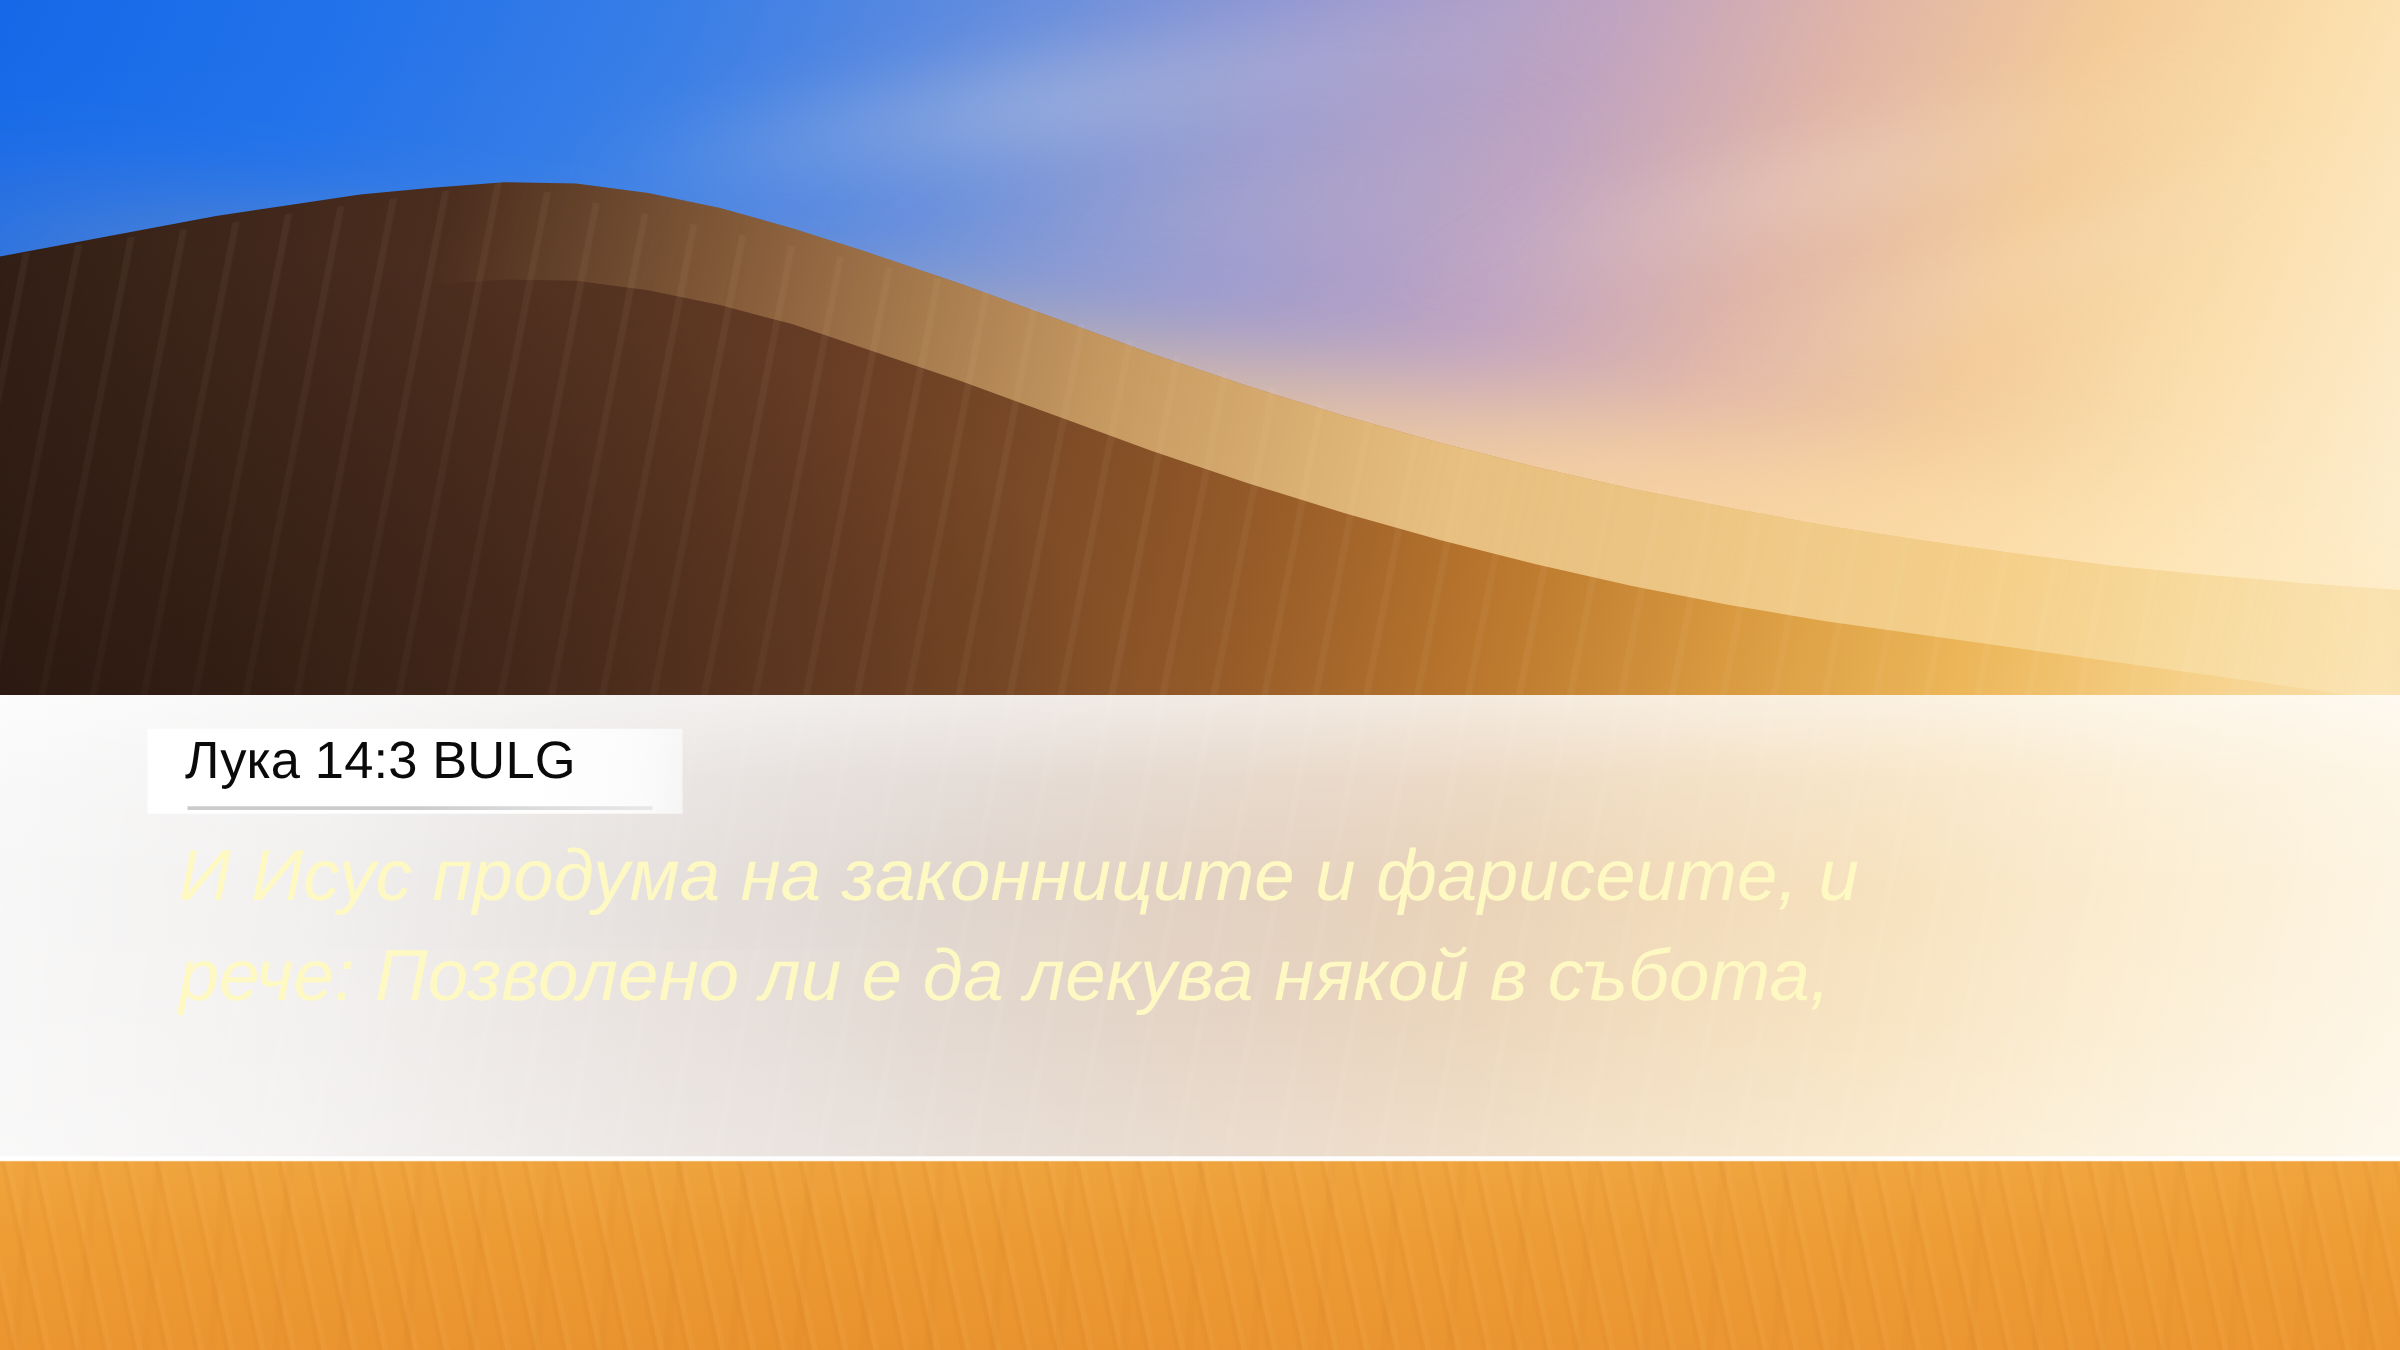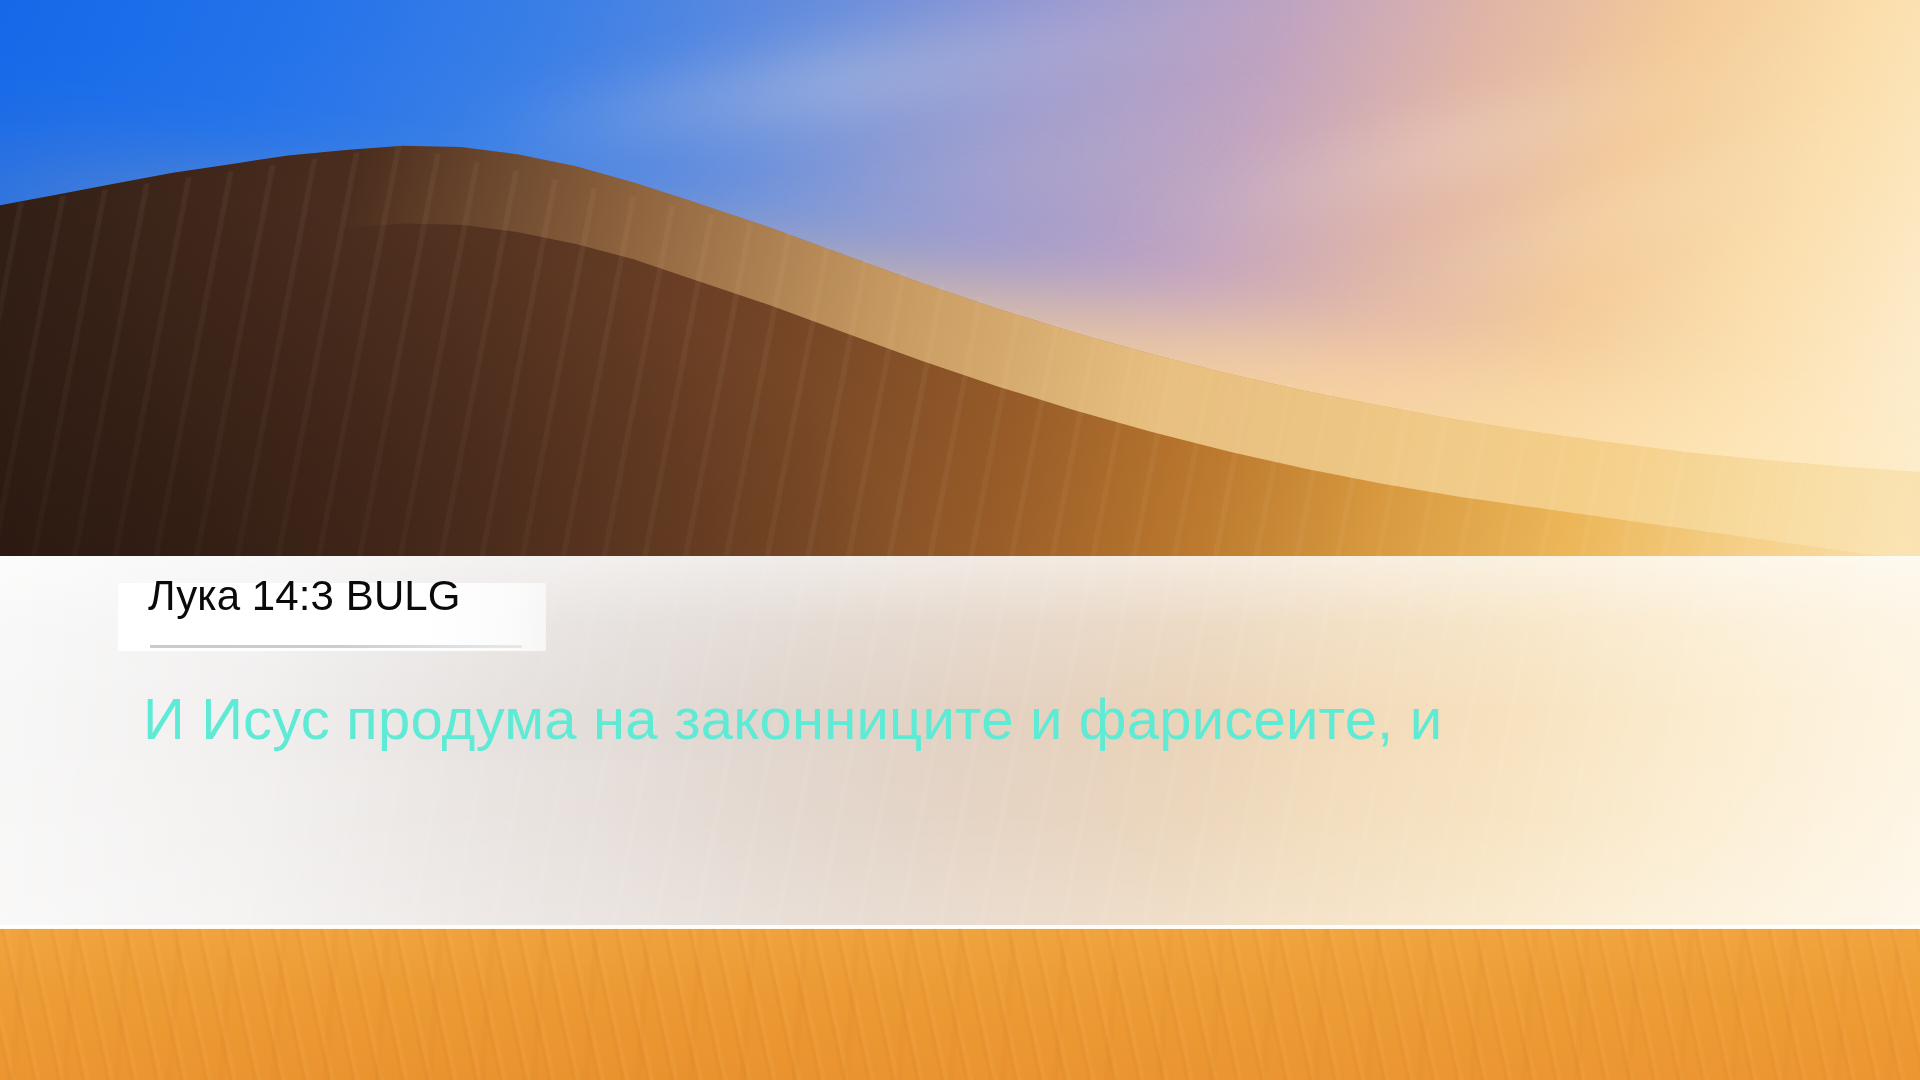--- a/index.html
+++ b/index.html
@@ -297,21 +297,21 @@
     height: 68px;
     background: linear-gradient(90deg,
       rgba(255,255,255,0.99) 0%,
       rgba(255,255,255,0.99) 72%,
       rgba(252,252,252,0.95) 92%,
       rgba(250,250,250,0.80) 100%);
   }
   .ref-text {
     position: absolute;
     left: 148px;
-    top: 568px;
+    top: 580px;
     font-size: 42px;
     font-weight: 400;
     color: #0a0a0a;
     letter-spacing: 0.1px;
     white-space: nowrap;
     line-height: 56px;
   }
   .ref-underline {
     position: absolute;
     left: 150px;
@@ -321,27 +321,28 @@
     background: linear-gradient(90deg,
       rgba(160,160,160,0.55) 0%,
       rgba(170,170,170,0.60) 50%,
       rgba(190,190,190,0.30) 100%);
   }
 
   
   .verse-body {
     position: absolute;
     left: 143px;
-    top: 679px;
+    top: 661px;
     width: 1660px;
     font-size: 58px;
     line-height: 80px;
-    color: #5eead4;
+    color: #fef9c3;
     font-weight: 400;
     letter-spacing: 0.2px;
+    font-style: italic;
   }
   .verse-line {
     display: block;
     white-space: nowrap;
   }
 </style>
 </head>
 <body>
 
 <div id="stage">
@@ -369,17 +370,18 @@
   <div class="verse-panel">
     <div class="verse-panel-veil"></div>
   </div>
 
   <div class="ref-chip"></div>
   <div class="ref-text">Лука 14:3 BULG</div>
   <div class="ref-underline"></div>
 
   <div class="verse-body">
     <span class="verse-line">И Исус продума на законниците и фарисеите, и</span>
+    <span class="verse-line">рече: Позволено ли е да лекува някой в събота,</span>
   </div>
 
   <div class="panel-divider"></div>
 
 </div>
 
 </body></html>

